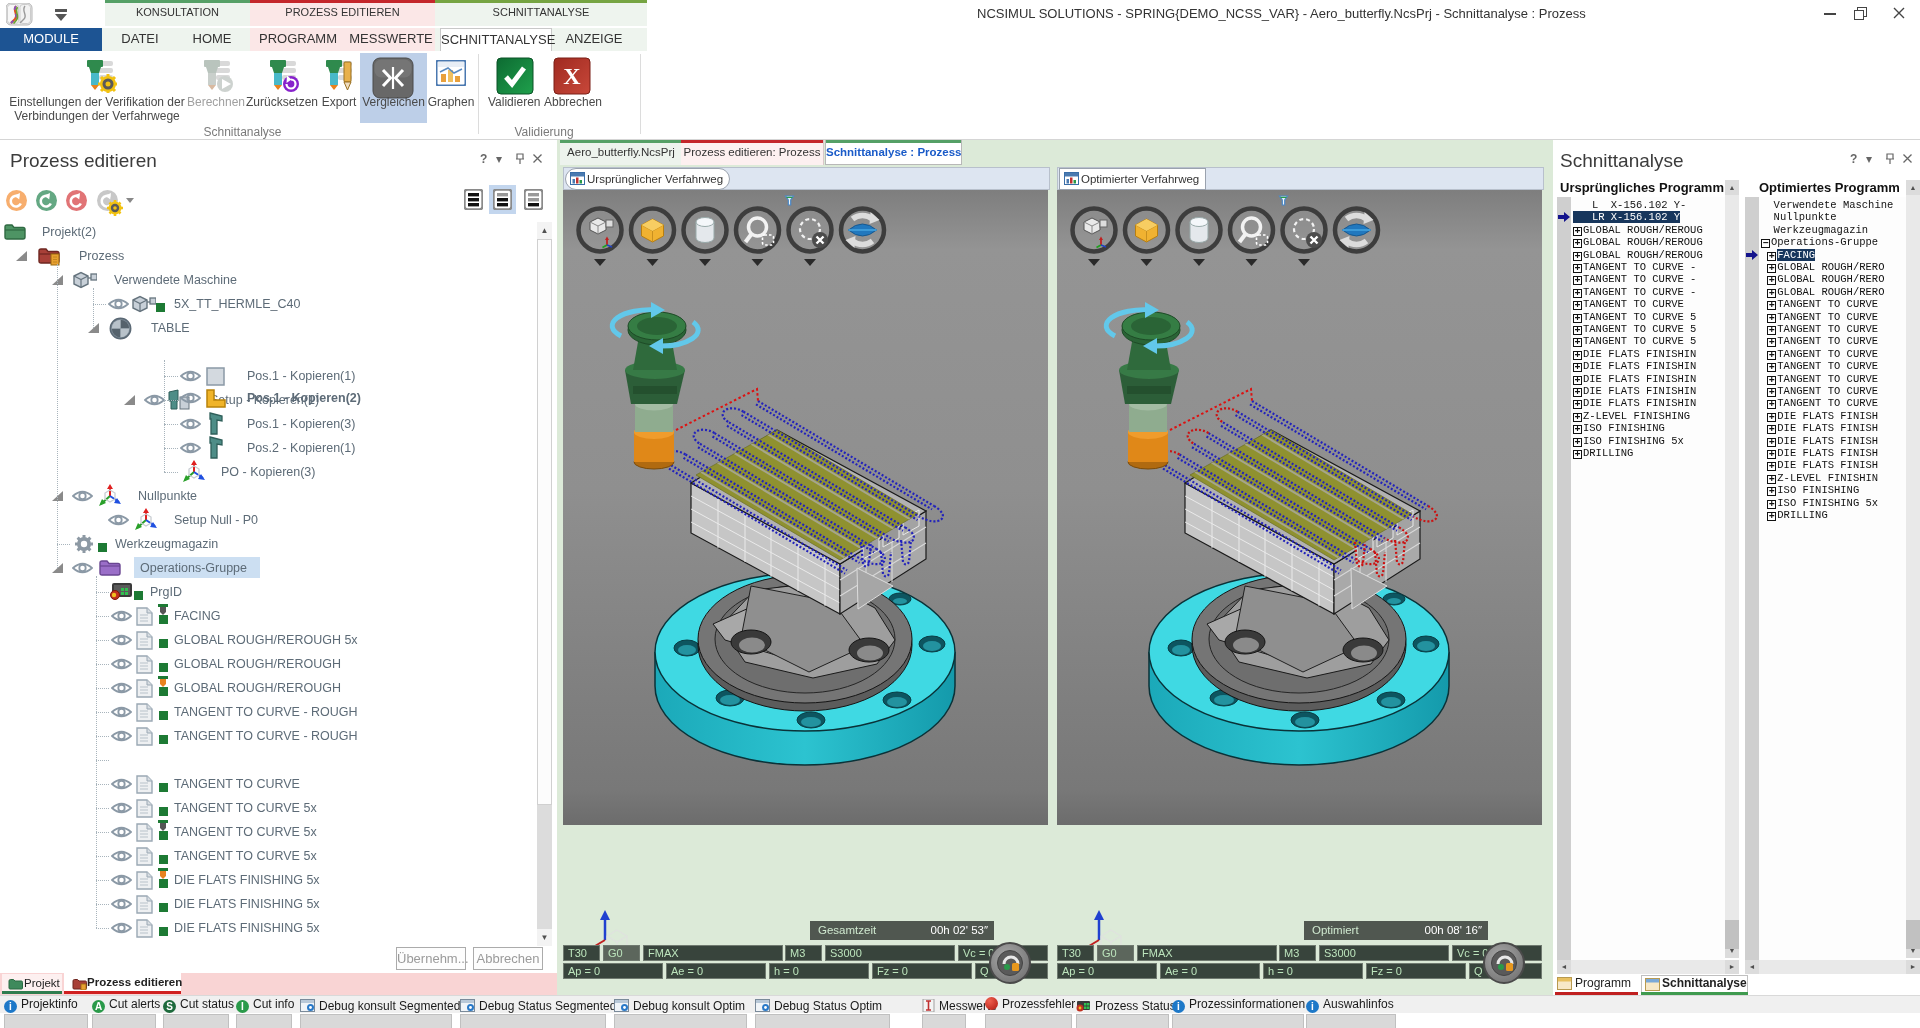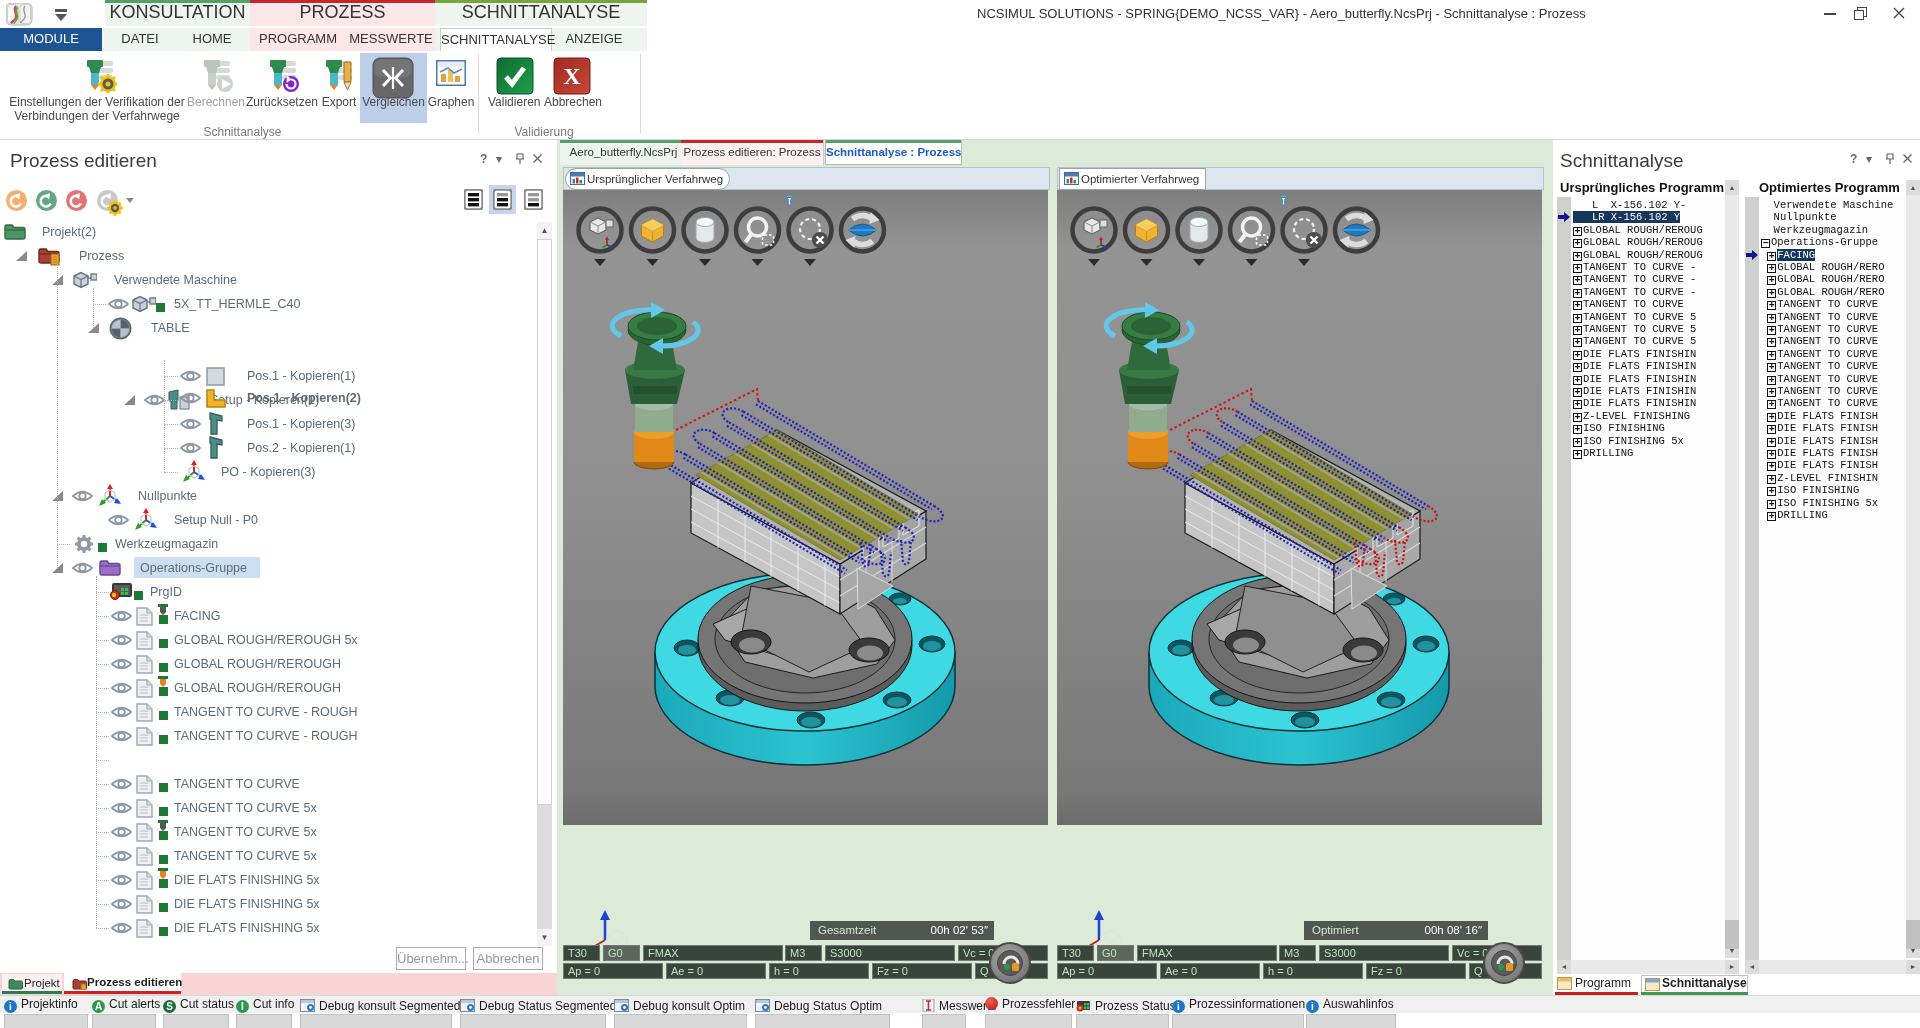--- a/index.html
+++ b/index.html
@@ -3,21 +3,21 @@
 <style>
 *{margin:0;padding:0;box-sizing:border-box;}
 html,body{width:1920px;height:1028px;overflow:hidden;background:#fff;
  font-family:"Liberation Sans",sans-serif;}
 .abs{position:absolute;}
 #app{position:relative;width:1920px;height:1028px;}
 
 #titlebar{left:0;top:0;width:1920px;height:28px;background:#fff;}
 #title-text{left:977px;top:6px;font-size:13px;color:#333;}
 
-.grptab{top:0;height:26px;font-size:18px;color:#333;text-align:center;}
+.grptab{top:0;height:26px;font-size:11px;color:#333;text-align:center;}
 .grpbar{top:0;height:3px;}
 
 #tabrow{left:0;top:28px;width:1920px;height:23px;background:#fff;}
 .rtab{position:absolute;top:0;height:23px;font-size:13px;color:#333;text-align:center;line-height:22px;}
 
 #ribbon{left:0;top:51px;width:1920px;height:89px;background:#fff;border-bottom:1px solid #d5d5d5;}
 .riblab{position:absolute;font-size:12px;color:#4a4a4a;text-align:center;}
 .grplab{position:absolute;top:74px;font-size:12px;color:#7a7a7a;text-align:center;}
 .vsep{position:absolute;top:3px;height:80px;width:1px;background:#dcdcdc;}
 
@@ -699,21 +699,21 @@
       </svg>
       <div class="abs" style="left:2px;top:851px;width:60px;height:3px;background:#2e7d4f;"></div>
       <div class="abs" style="left:64px;top:833px;width:117px;height:19px;background:#fff;font-size:11.5px;font-weight:bold;color:#222;line-height:19px;white-space:nowrap;"><span style="margin-left:23px">Prozess editieren</span></div>
       <svg class="abs" style="left:72px;top:838px" width="15" height="12">
         <path d="M1 3 Q1 1.5 2.5 1.5 L5.5 1.5 L7 3 L13.5 3 Q14.5 3 14.5 4.5 L14.5 10 Q14.5 11 13.5 11 L2 11 Q1 11 1 10 Z" fill="#a84038" stroke="#6e2620"></path>
         <rect x="9" y="6" width="5" height="6" fill="#e8a030" stroke="#9a6a10" stroke-width="0.8"></rect>
       </svg>
       <div class="abs" style="left:64px;top:851px;width:117px;height:3px;background:#d02020;"></div>
     </div>
     <div class="abs" id="docstrip">
-      <div class="dtab" style="left:3px;width:128px;background:#edf3ed;border-right:1px solid #c2410c;white-space:nowrap;font-size:11.5px;overflow:hidden;">
+      <div class="dtab" style="left:3px;width:128px;background:#edf3ed;border-right:6px solid #c2410c;white-space:nowrap;font-size:11.5px;overflow:hidden;">
         <div class="dbar" style="background:#55a066;"></div>
         <div style="margin-top:6px">Aero_butterfly.NcsPrj</div>
       </div>
       <div class="dtab" style="left:124px;width:143px;background:#fdf0f0;border-right:1px solid #d8c8c8;white-space:nowrap;font-size:11.5px;overflow:hidden;">
         <div class="dbar" style="background:#c4262b;"></div>
         <div style="margin-top:6px">Prozess editieren: Prozess</div>
       </div>
       <div class="dtab" style="left:268px;width:137px;background:#fff;border:1px solid #b8b8b8;border-top:none;font-weight:bold;color:#1a5bc8;white-space:nowrap;font-size:11.5px;overflow:hidden;">
         <div class="dbar" style="background:#55a066;"></div>
         <div style="margin-top:6px">Schnittanalyse : Prozess</div>

